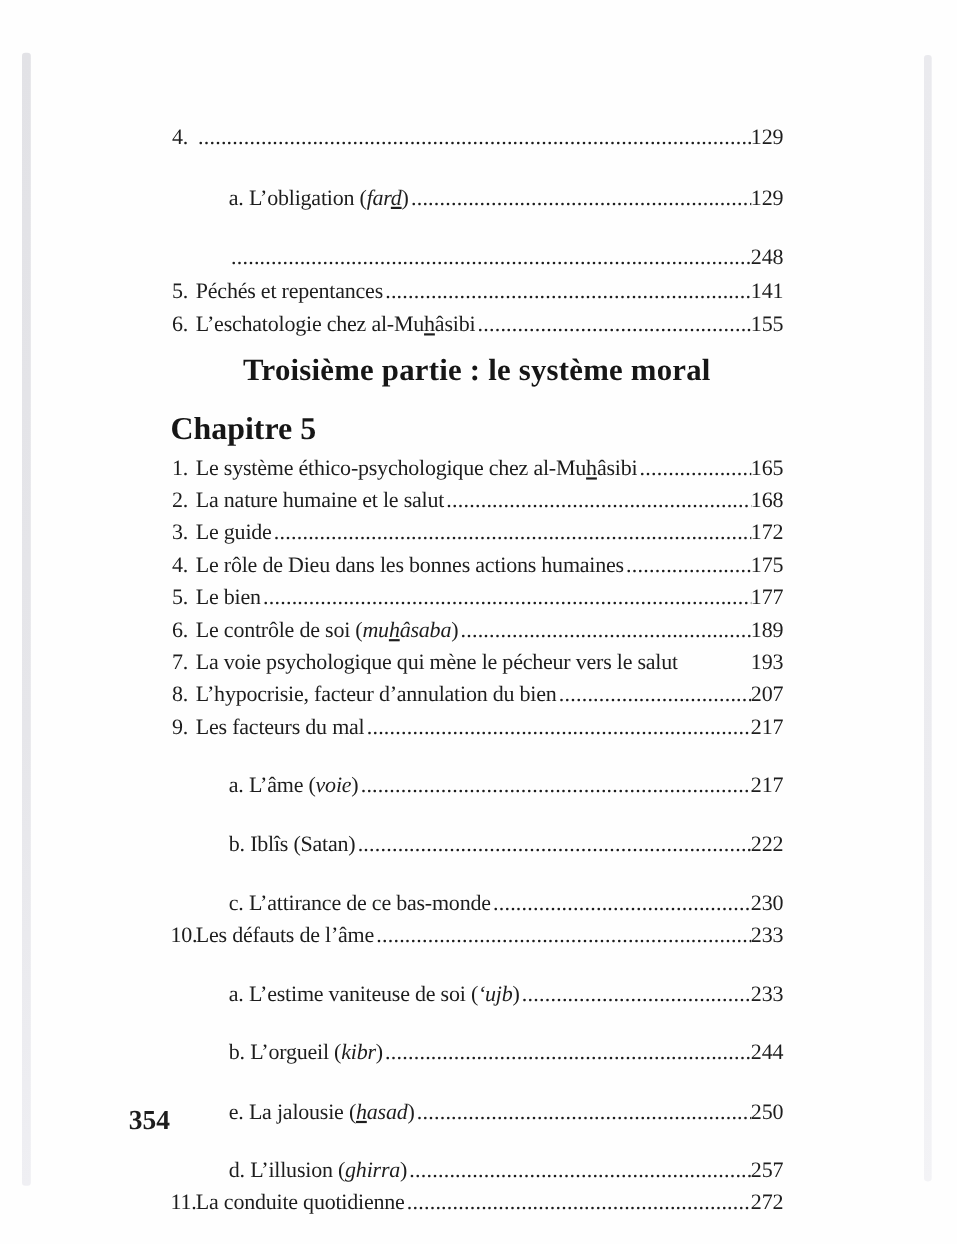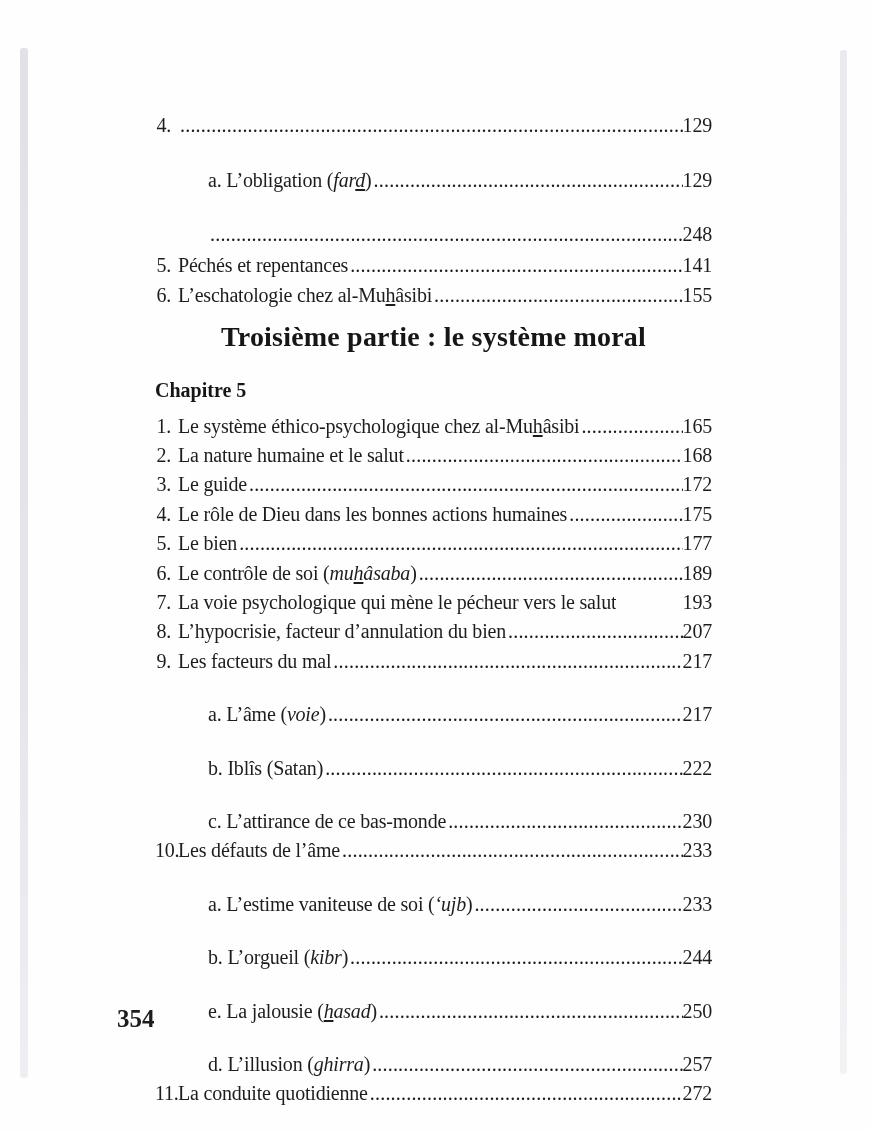--- a/index.html
+++ b/index.html
@@ -44,21 +44,21 @@
     content:"..................................................................................................................................................................................";
   }
   .leader.nodots::after{content:"";}
   .pg{flex:none;text-align:right;}
 
   .part-heading{
     margin:9px 0 0;text-align:center;font-size:28px;font-weight:bold;
     line-height:34px;color:#161616;letter-spacing:0.2px;
   }
   .chapter-heading{
-    margin:21px 0 0;font-size:20px;font-weight:bold;line-height:30px;color:#161616;
+    margin:21px 0 0;font-size:29px;font-weight:bold;line-height:30px;color:#161616;
   }
   .folio{
     position:absolute;left:117px;top:1006px;font-size:25px;font-weight:bold;
     line-height:26px;color:#1d1d1d;
   }
 </style>
 </head>
 <body>
 
 <div class="page">

